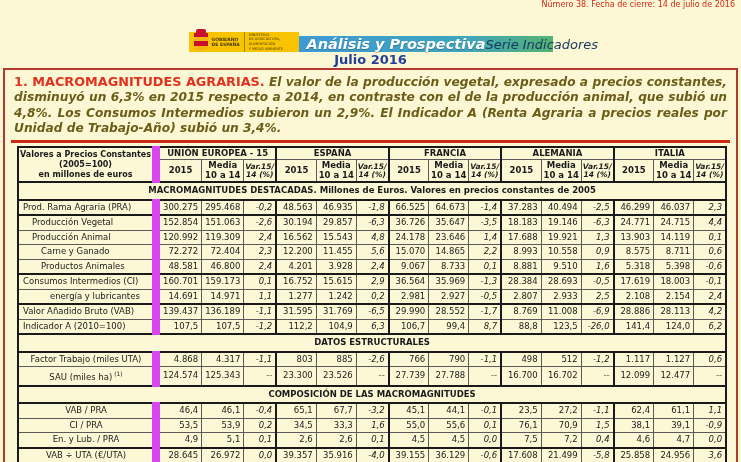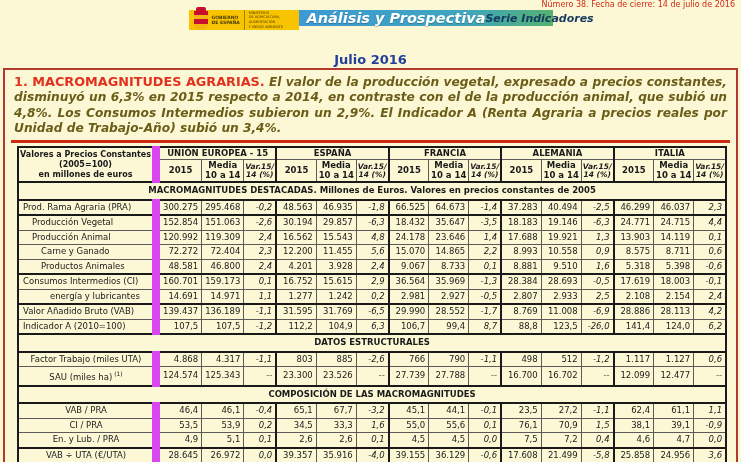--- a/index.html
+++ b/index.html
@@ -4,30 +4,30 @@
 <style>
   *{box-sizing:border-box;margin:0;padding:0}
   html,body{width:741px;height:462px}
   body{font-family:"DejaVu Sans","Liberation Sans",sans-serif;background:#fcf7d5;overflow:hidden}
   .page{position:relative;width:741px;height:462px;background:#fcf7d5;overflow:hidden}
 
   
   .issue-line{height:10px;font-size:8px;line-height:10px;text-align:right;padding-right:6px;color:#cf2a16}
 
   
-  .banner{display:flex;justify-content:center;align-items:flex-start;height:42px}
+  .banner{display:flex;justify-content:center;align-items:flex-end;height:42px}
   .gov-block{display:flex;align-items:center;gap:4px;background:#f8c301;width:110px;padding:0 5px}
   .coat{width:14px;height:18px;background:linear-gradient(180deg,#c8102e 0 20%,#f6b40e 20% 45%,#c8102e 45% 70%,#f6b40e 70% 100%);border-radius:0 0 5px 5px;position:relative;flex:0 0 auto}
   .coat::before{content:"";position:absolute;top:-4px;left:2px;width:10px;height:4px;background:#c8102e;border-radius:2px 2px 0 0}
   .gov-text{font-size:4.5px;font-weight:bold;color:#4a3b00;line-height:1.2;white-space:nowrap}
   .gov-divider{width:1px;height:20px;background:#9a8500;flex:0 0 auto}
   .ministry-text{font-size:3.5px;color:#4a3b00;line-height:1.35}
   .blue-block{display:flex;align-items:center;width:254px;padding:0 8px;background:linear-gradient(90deg,#3d9ad4 0%,#3fa5bd 65%,#55b272 100%)}
   .ap-title{font-style:italic;font-weight:bold;font-size:14.5px;color:#fff;white-space:nowrap;text-shadow:0 1px 1px rgba(0,0,0,.25)}
-  .ap-sub{font-style:italic;font-weight:bold;font-size:11px;color:#16395e;margin-left:auto;white-space:nowrap}
+  .ap-sub{font-style:italic;font-weight:normal;font-size:13px;color:#16395e;margin-left:auto;white-space:nowrap}
 
   .month{text-align:center;font-size:13px;font-weight:bold;color:#22409a;height:16px;line-height:16px}
 
   
   .content-box{margin:0 3px;border:2px solid #b03a2e;border-bottom:none;height:404px;padding-top:3px;background:#fcf7d5}
 
   .intro{margin:1px 9px 3px;font-size:12.2px;line-height:1.27;text-align:justify;color:#6b5d18;font-weight:bold;font-style:italic}
   .intro-head{color:#e2321f;font-style:normal;font-weight:bold;font-size:12.8px}
   .red-rule{height:3px;background:#cc2b13;margin:1px 6px 3px}
 
@@ -144,21 +144,21 @@
             <td class="var grp-end">2,3</td>
           </tr>
           <tr class="topline">
             <td class="lbl lbl-col" style="padding-left: 13px;">Producción Vegetal</td>
             <td class="num">152.854</td>
             <td class="num">151.063</td>
             <td class="var grp-end">-2,6</td>
             <td class="num">30.194</td>
             <td class="num">29.857</td>
             <td class="var grp-end">-6,3</td>
-            <td class="num">18.432</td>
+            <td class="num">36.726</td>
             <td class="num">35.647</td>
             <td class="var grp-end">-3,5</td>
             <td class="num">18.183</td>
             <td class="num">19.146</td>
             <td class="var grp-end">-6,3</td>
             <td class="num">24.771</td>
             <td class="num">24.715</td>
             <td class="var grp-end">4,4</td>
           </tr>
           <tr>

